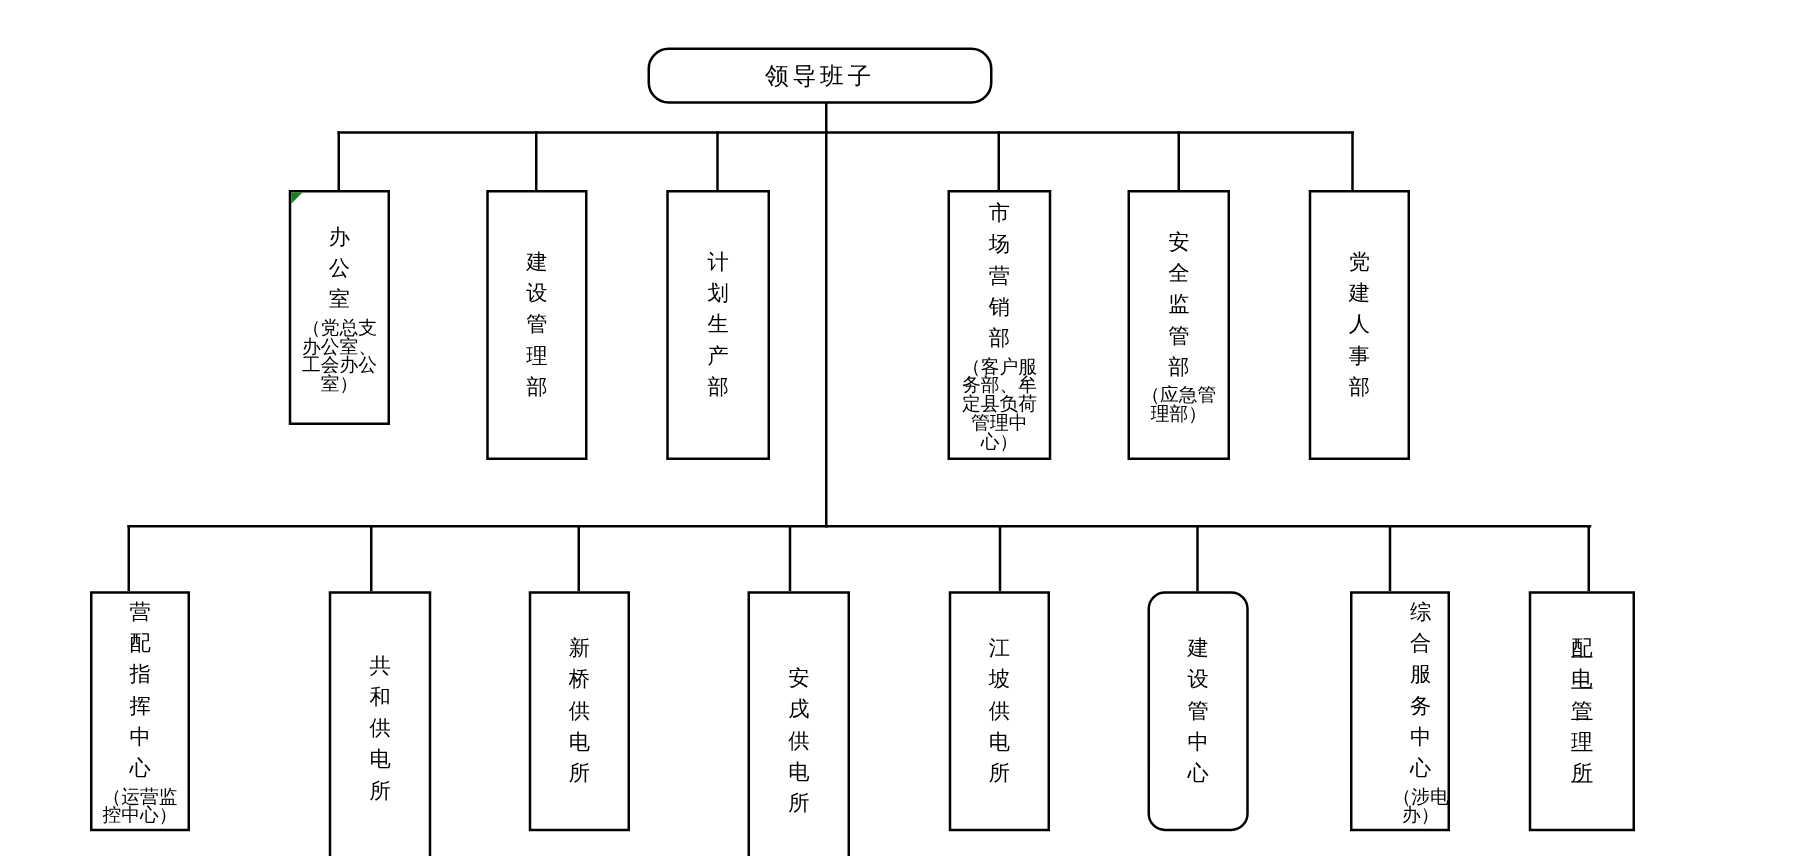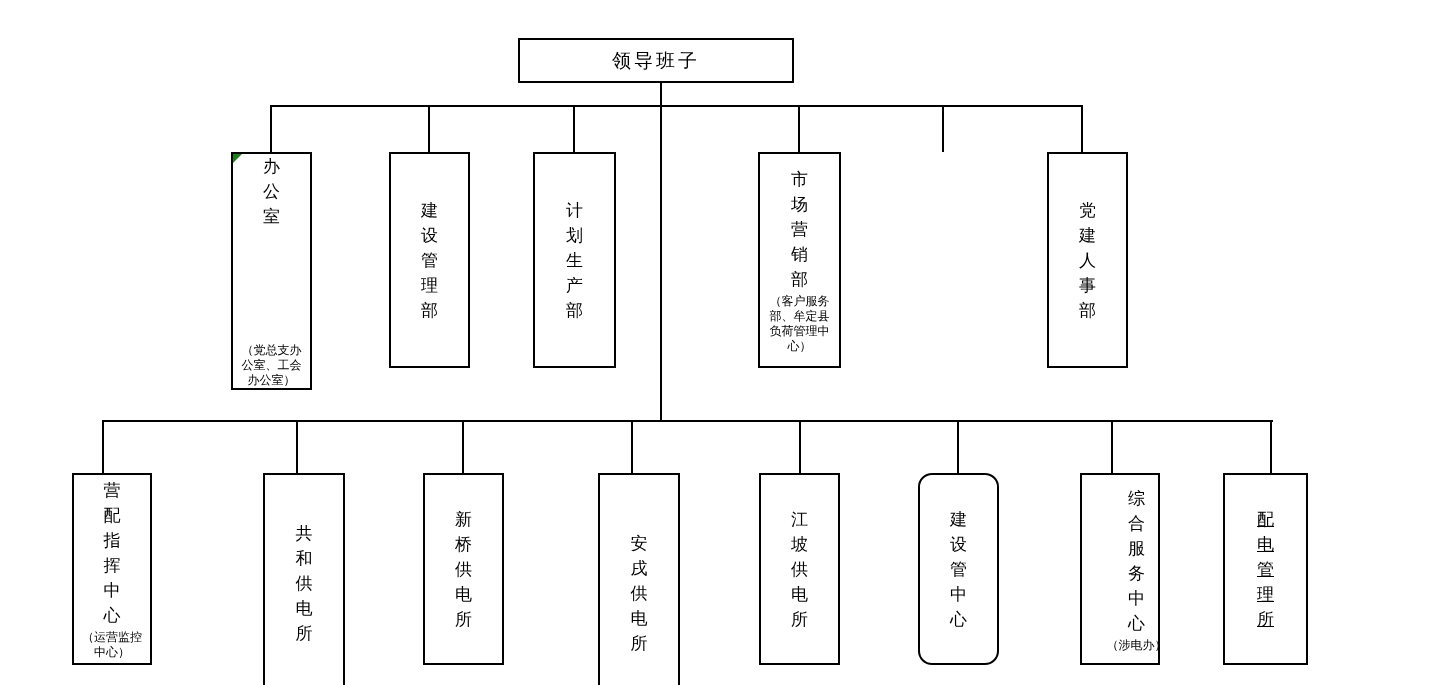--- a/index.html
+++ b/index.html
@@ -29,33 +29,34 @@
     background: #ffffff;
     display: flex;
     flex-direction: column;
     align-items: center;
     justify-content: center;
   }
   .root-node {
     font-size: 19px;
     letter-spacing: 3px;
     flex-direction: row;
+    border-radius: 17px;
   }
   
   .vlabel {
     font-size: 17px;
     line-height: 25px;
     width: 19px;
     word-break: break-all;
     text-align: center;
   }
   
   .note {
     font-family: "DejaVu Sans", sans-serif;
-    font-size: 12px;
+    font-size: 15px;
     line-height: 15px;
     width: 62px;
     word-break: break-all;
     text-align: center;
     margin-top: 2px;
     font-weight: 500;
   }
   
   .corner-marker {
     position: absolute;
@@ -88,39 +89,43 @@
   <div class="line" style="left:631px; top:420px; width:2px;  height:53px;"></div>
   <div class="line" style="left:799px; top:420px; width:2px;  height:53px;"></div>
   <div class="line" style="left:957px; top:420px; width:2px;  height:53px;"></div>
   <div class="line" style="left:1111px;top:420px; width:2px;  height:53px;"></div>
   <div class="line" style="left:1270px;top:420px; width:2px;  height:53px;"></div>
 
   <div class="node root-node" style="left:518px; top:38px; width:276px; height:45px;">
     <span>领导班子</span>
   </div>
 
-  <div class="node" style="left:231px; top:152px; width:81px; height:238px;justify-content:space-between;">
+  <div class="node" style="left:231px; top:152px; width:81px; height:188px;">
     <span class="corner-marker"></span>
     <div class="vlabel">办公室</div>
     <div class="note">（党总支办公室、工会办公室）</div>
   </div>
 
   <div class="node" style="left:389px; top:152px; width:81px; height:216px;">
     <div class="vlabel">建设管理部</div>
   </div>
 
   <div class="node" style="left:533px; top:152px; width:83px; height:216px;">
     <div class="vlabel">计划生产部</div>
   </div>
 
   <div class="node" style="left:758px; top:152px; width:83px; height:216px;">
     <div class="vlabel">市场营销部</div>
     <div class="note">（客户服务部、牟定县负荷管理中心）</div>
   </div>
 
+  <div class="node" style="left:902px; top:152px; width:82px; height:216px;">
+    <div class="vlabel">安全监管部</div>
+    <div class="note">（应急管理部）</div>
+  </div>
 
   <div class="node" style="left:1047px; top:152px; width:81px; height:216px;">
     <div class="vlabel">党建人事部</div>
   </div>
 
   <div class="node" style="left:72px; top:473px; width:80px; height:192px;">
     <div class="vlabel">营配指挥中心</div>
     <div class="note">（运营监控中心）</div>
   </div>
 

